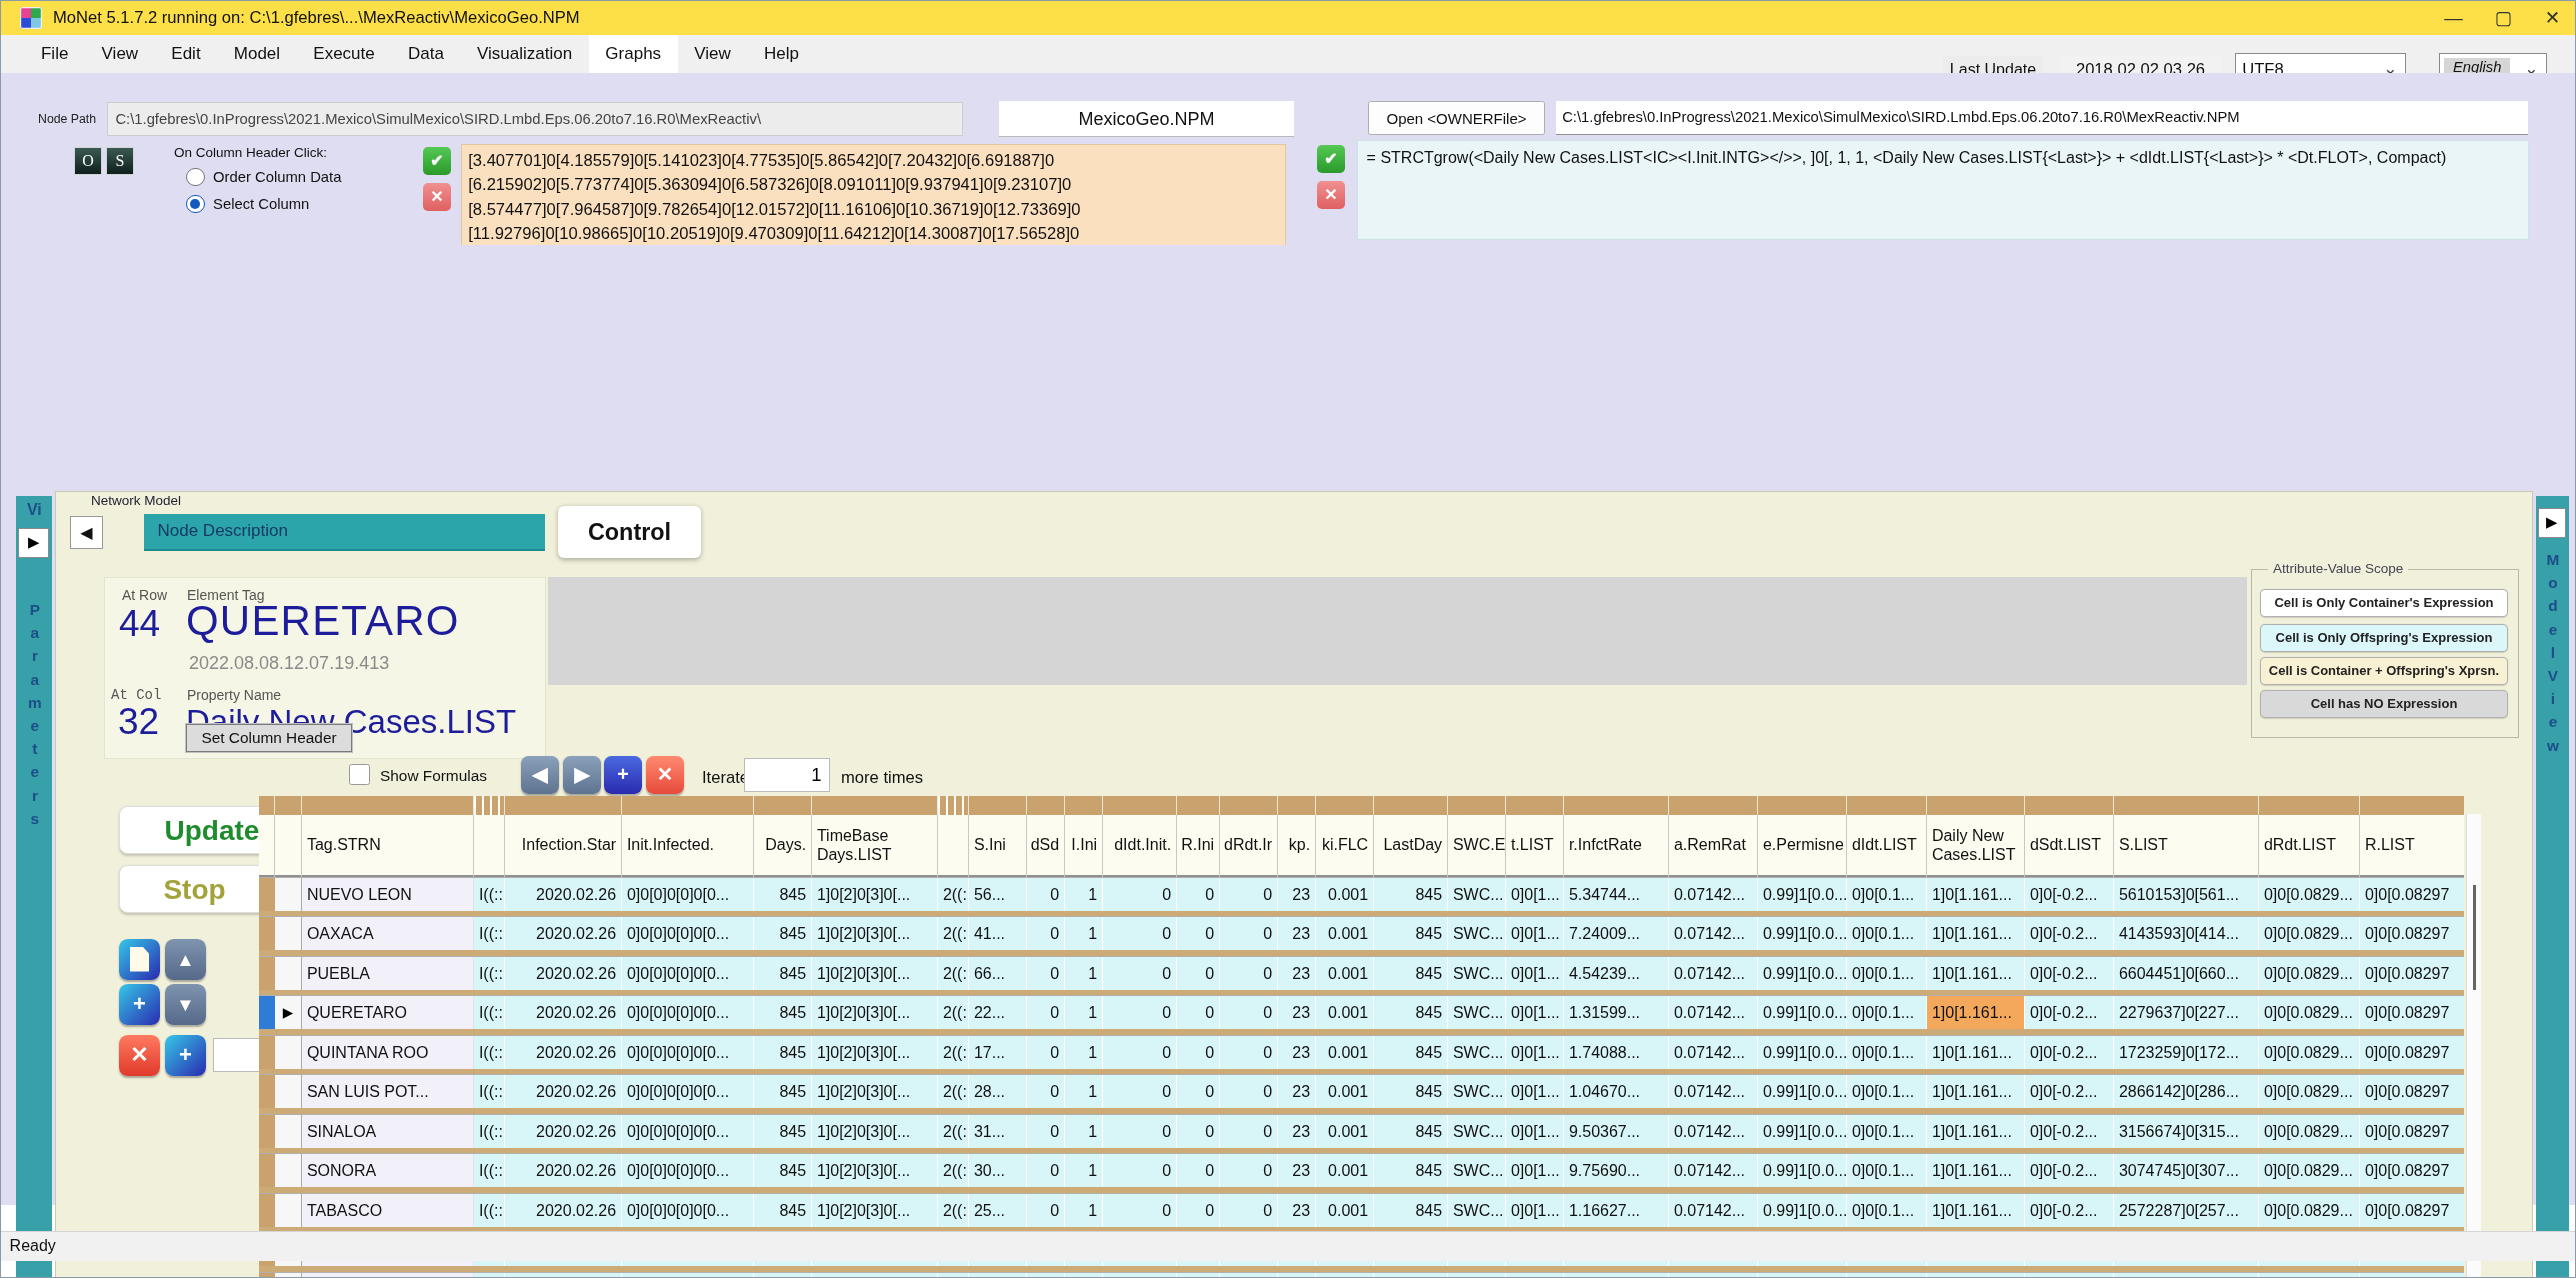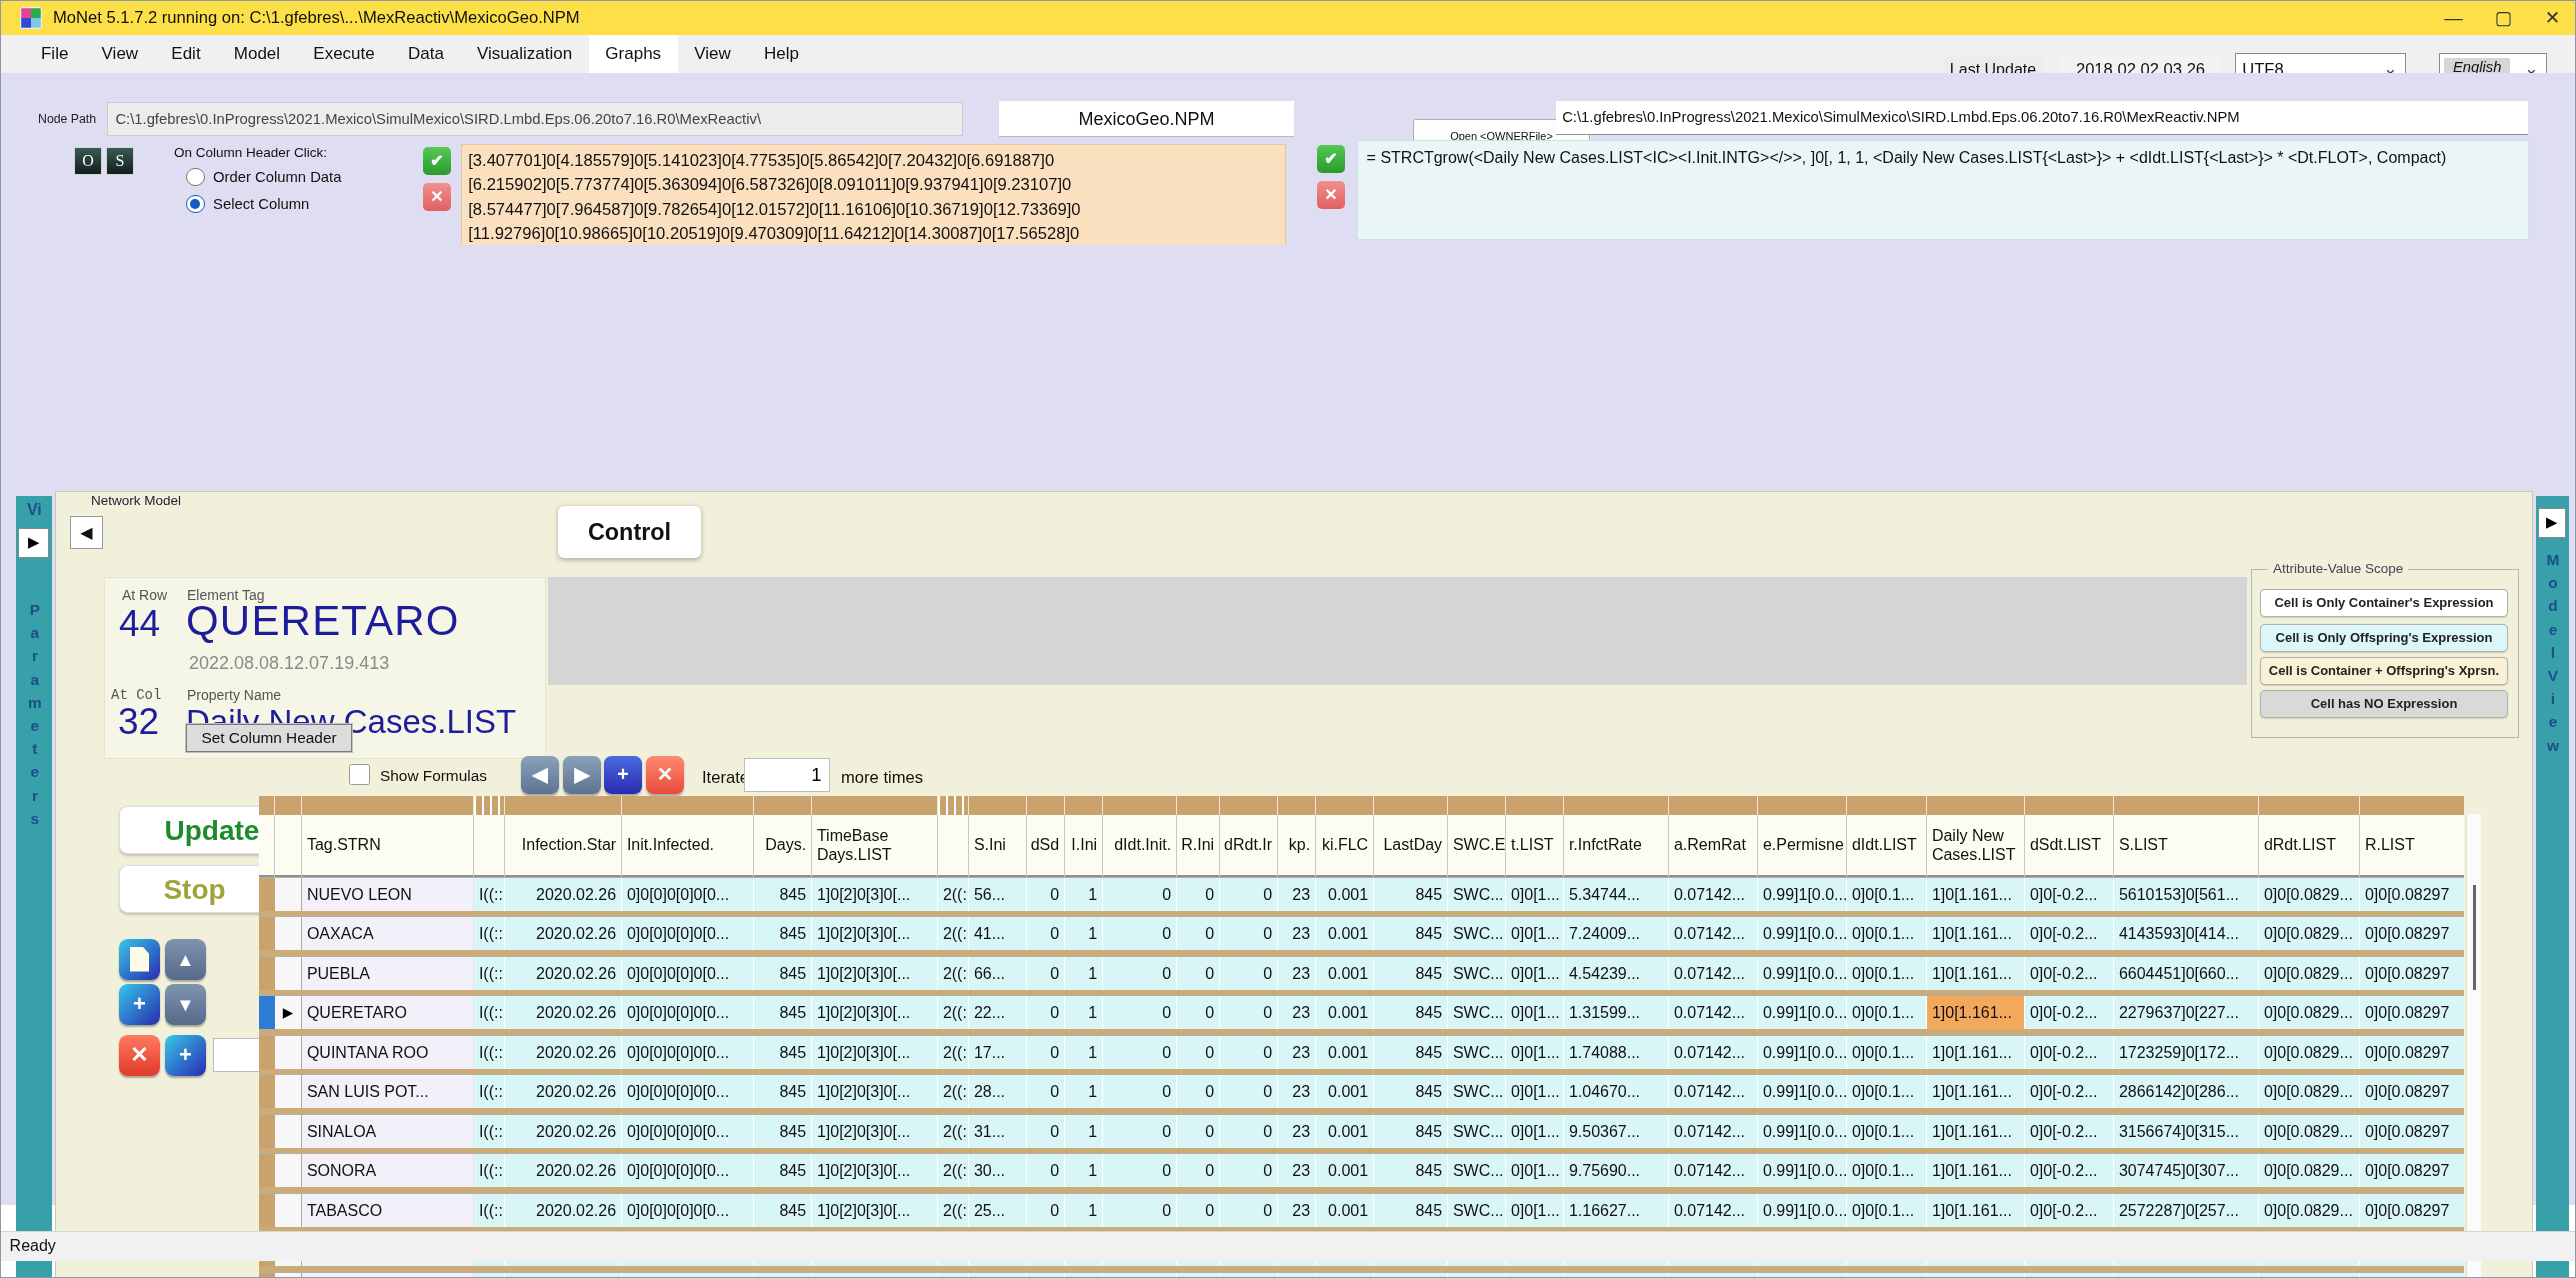--- a/index.html
+++ b/index.html
@@ -22,21 +22,21 @@
 #enc-select{left:2234px;top:52px;width:171px;}
 #lang-select{left:2438px;top:52px;width:108px;}
 .selectbox .val{position:absolute;left:6.2px;top:5.5px;font-size:16.6px;}
 .selectbox .chev{position:absolute;right:7.4px;top:3.7px;font-size:17px;color:#444;}
 #lang-select .val{left:4.3px;top:4.3px;background:#d6d6d6;padding:1.2px 8.6px;font-style:italic;font-size:14.8px;}
 
 #toppanel{position:absolute;left:0;top:72px;width:2576px;height:172px;background:#dfddf1;}
 #np-label{position:absolute;left:37px;top:111px;font-size:12.3px;color:#222;}
 #np-path{position:absolute;left:106px;top:101px;width:856px;height:34px;background:#ececec;border:0.6px solid #cccccc;font-size:14.8px;color:#444;line-height:33px;padding-left:7.4px;white-space:nowrap;overflow:hidden;}
 #np-file{position:absolute;left:998px;top:100px;width:295px;height:36px;background:#ffffff;border-bottom:1.2px solid #b9b9b9;text-align:center;line-height:36px;font-size:18px;}
-#open-owner{position:absolute;left:1412px;top:100px;width:177px;height:34px;background:#fdfdfd;border:0.6px solid #adadad;border-radius:2.5px;text-align:center;line-height:33px;font-size:11px;margin-top:18px;}
+#open-owner{position:absolute;left:1367px;top:100px;width:177px;height:34px;background:#fdfdfd;border:0.6px solid #adadad;border-radius:2.5px;text-align:center;line-height:33px;font-size:15px;}
 #owner-path{position:absolute;left:1555px;top:100px;width:972px;height:34px;background:#ffffff;border-bottom:1.8px solid #8f8f8f;font-size:14.8px;line-height:33px;padding-left:6.2px;white-space:nowrap;overflow:hidden;}
 .sqbtn{position:absolute;width:28px;height:28px;background:linear-gradient(#3a5a52,#10201c);border:1.2px solid #cfd6d4;color:#fff;text-align:center;line-height:26px;font-size:16px;font-family:"Liberation Serif",serif;}
 #o-btn{left:73px;top:146px;}#s-btn{left:105px;top:146px;}
 #ohc-label{position:absolute;left:173px;top:144px;font-size:13.5px;}
 .radio-row{position:absolute;left:185px;display:flex;align-items:center;gap:8.6px;height:22px;}
 #radio1{top:165px;}#radio2{top:192px;justify-content:center;}
 .radio{width:18.5px;height:18.5px;border:1.2px solid #777;border-radius:50%;background:#fff;flex:0 0 18.5px;}
 .radio.sel{border-color:#1558c0;}
 .radio.sel::after{content:"";display:block;width:9.8px;height:9.8px;margin:3.1px;border-radius:50%;background:#1558c0;}
 .radio-label{font-size:14.8px;}
@@ -203,20 +203,21 @@
       <div class="rail-btn">▶</div>
       <div class="rail-text">Parameters</div>
     </div>
     <div class="rail" id="rrail">
       <div class="rail-btn">▶</div>
       <div class="rail-text">ModelView</div>
     </div>
 
     <div id="nm-legend">Network Model</div>
     <div id="back-btn">◀</div>
+    <div id="nodedesc">Node Description</div>
     <div id="control-tab">Control</div>
 
     <div id="infopanel"></div>
     <div class="small-label" id="lab-atrow">At Row</div>
     <div class="small-label" id="lab-eltag">Element Tag</div>
     <div class="bignavy" id="val-row">44</div>
     <div class="bignavy" id="val-tag">QUERETARO</div>
     <div id="val-ts">2022.08.08.12.07.19.413</div>
     <div class="small-label" id="lab-atcol">At Col</div>
     <div class="small-label" id="lab-prop">Property Name</div>

